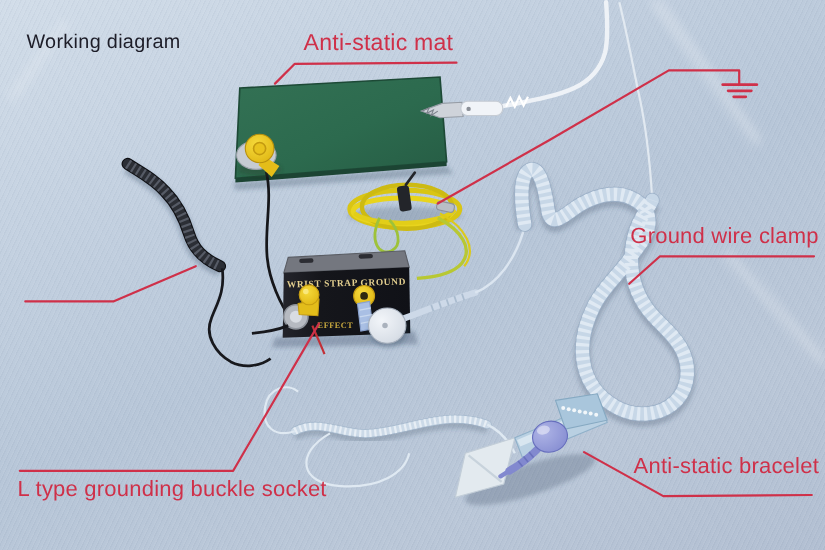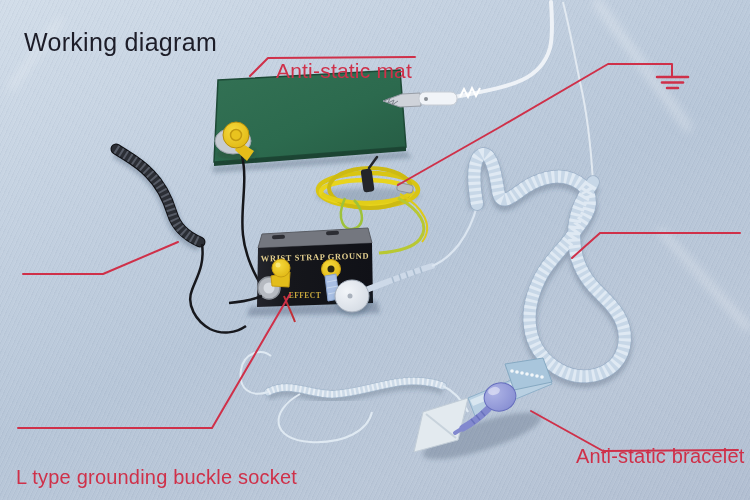--- a/index.html
+++ b/index.html
@@ -13,27 +13,26 @@
       linear-gradient(155deg,#d2dde9 0%,#c6d3e2 22%,#b7c6d8 52%,#bac7d8 78%,#b2bfd2 100%);
   }
   .scene{position:absolute;left:0;top:0;}
   .lbl{
     position:absolute;
     color:#cf3049;
     font-size:20px;
     line-height:1.05;
     white-space:nowrap;
     letter-spacing:0.2px;
-    margin-top:32px;
   }
   .title{
     position:absolute;
     left:24px;top:28px;
     color:#1d1d28;
-    font-size:25px;
+    font-size:18px;
     letter-spacing:0.3px;
   }
   .lbl-mat{left:276px;top:28px;font-size:21px;}
   .lbl-gwire{left:566px;top:37px;}
   .lbl-clamp{left:573px;top:205px;}
   .lbl-buckle{left:7px;top:277px;}
   .lbl-socket{left:16px;top:435px;}
   .lbl-bracelet{left:576px;top:414px;}
 </style>
 </head>
@@ -220,16 +219,17 @@
       <g stroke-width="2.5">
         <line x1="657" y1="77" x2="688" y2="77"></line>
         <line x1="662" y1="82.5" x2="683" y2="82.5"></line>
         <line x1="667" y1="88" x2="678" y2="88"></line>
       </g>
     </g>
   </svg>
 
   <div class="title">Working diagram</div>
   <div class="lbl lbl-mat">Anti-static mat</div>
+  <div class="lbl lbl-clamp">Ground wire clamp</div>
   <div class="lbl lbl-bracelet">Anti-static bracelet</div>
   <div class="lbl lbl-socket">L type grounding buckle socket</div>
 
 </div>
 
 </body></html>

